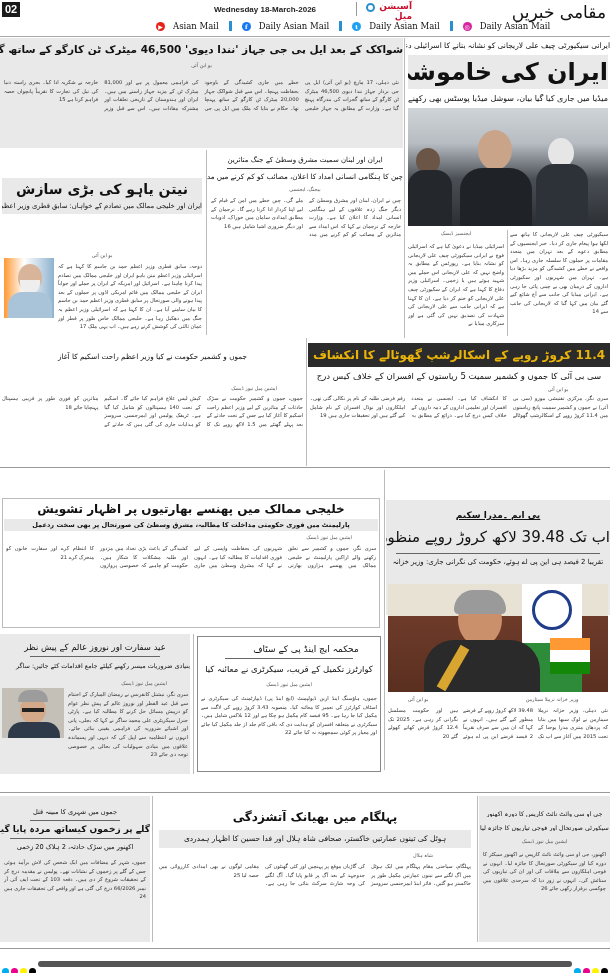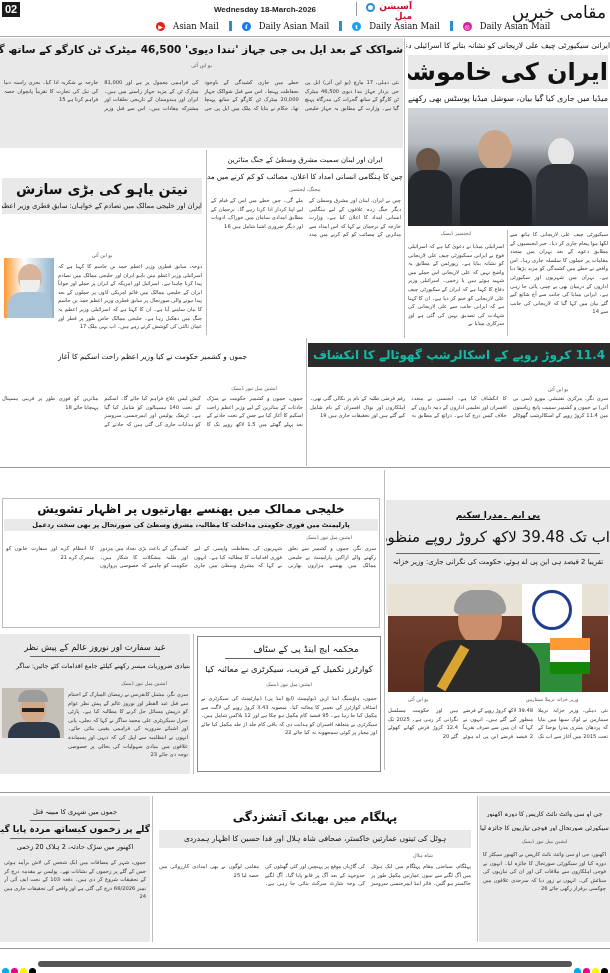--- a/index.html
+++ b/index.html
@@ -96,22 +96,23 @@
 <div class="abs" style="left:207px;top:150px;width:196px;height:185px;">
   <div class="hl" style="position:absolute;left:0;top:6px;width:196px;font-size:7px;font-weight:normal;">ایران اور لبنان سمیت مشرق وسطیٰ کے جنگ متاثرین</div>
   <div class="hline" style="left:20px;top:18px;width:156px;background:#444;"></div>
   <div class="hl" style="position:absolute;left:0;top:22px;width:196px;font-size:7.2px;font-weight:normal;">چین کا ہنگامی انسانی امداد کا اعلان، مصائب کو کم کرنے میں مدد ملے گی</div>
   <div class="credit abs" style="left:0;top:36px;width:196px;">بیجنگ، ایجنسی</div>
   <div class="abs body-text" style="left:4px;top:46px;width:190px;height:134px;column-count:2;column-gap:6px;">چین نے ایران، لبنان اور مشرق وسطیٰ کے دیگر جنگ زدہ علاقوں کے لیے ہنگامی انسانی امداد کا اعلان کیا ہے۔ وزارت خارجہ کے ترجمان نے کہا کہ اس امداد سے متاثرین کے مصائب کو کم کرنے میں مدد ملے گی۔ چین خطے میں امن کے قیام کے لیے اپنا کردار ادا کرتا رہے گا۔ ترجمان کے مطابق امدادی سامان میں خوراک، ادویات اور دیگر ضروری اشیا شامل ہیں 16</div>
 </div>
 
 <div class="abs" style="left:308px;top:340px;width:302px;height:125px;">
   <div class="abs bar-dark" style="left:0;top:3px;width:302px;height:24px;">
-    <div class="hl" style="font-size:12px;line-height:24px;color:#14b8a6;">11.4 کروڑ روپے کے اسکالرشپ گھوٹالے کا انکشاف</div>
-  </div>
+    <div class="hl" style="font-size:12px;line-height:24px;color:#eab308;">11.4 کروڑ روپے کے اسکالرشپ گھوٹالے کا انکشاف</div>
+  </div>
+  <div class="hl" style="position:absolute;left:0;top:31px;width:302px;font-size:8.5px;font-weight:normal;">سی بی آئی کا جموں و کشمیر سمیت 5 ریاستوں کے افسران کے خلاف کیس درج</div>
   <div class="credit abs" style="left:200px;top:46px;width:100px;">یو این آئی</div>
   <div class="abs body-text" style="left:2px;top:54px;width:298px;height:70px;column-count:3;column-gap:6px;">سری نگر، مرکزی تفتیشی بیورو (سی بی آئی) نے جموں و کشمیر سمیت پانچ ریاستوں میں 11.4 کروڑ روپے کے اسکالرشپ گھوٹالے کا انکشاف کیا ہے۔ ایجنسی نے متعدد افسران اور تعلیمی اداروں کے ذمہ داروں کے خلاف کیس درج کیا ہے۔ ذرائع کے مطابق یہ رقم فرضی طلبہ کے نام پر نکالی گئی تھی۔ اہلکاروں اور نوڈل افسران کے نام شامل کیے گئے ہیں اور تحقیقات جاری ہیں 19</div>
 </div>
 <div class="vline" style="left:306px;top:338px;height:128px;"></div>
 
 <div class="abs" style="left:0;top:340px;width:305px;height:125px;">
   <div class="hl" style="position:absolute;left:0;top:12px;width:305px;font-size:7.3px;font-weight:normal;">جموں و کشمیر حکومت نے کیا وزیر اعظم راحت اسکیم کا آغاز</div>
   <div class="credit abs" style="left:205px;top:45px;width:98px;">ایشین میل نیوز ڈیسک</div>
   <div class="abs body-text" style="left:2px;top:54px;width:301px;height:70px;column-count:3;column-gap:6px;">جموں، جموں و کشمیر حکومت نے سڑک حادثات کے متاثرین کے لیے وزیر اعظم راحت اسکیم کا آغاز کیا ہے جس کے تحت حادثے کے بعد پہلے گھنٹے میں 1.5 لاکھ روپے تک کا کیش لیس علاج فراہم کیا جائے گا۔ اسکیم کے تحت 140 ہسپتالوں کو شامل کیا گیا ہے۔ ٹریفک پولیس اور ایمرجنسی سروسز کو ہدایات جاری کی گئی ہیں کہ حادثے کے متاثرین کو فوری طور پر قریبی ہسپتال پہنچایا جائے 18</div>
 </div>

